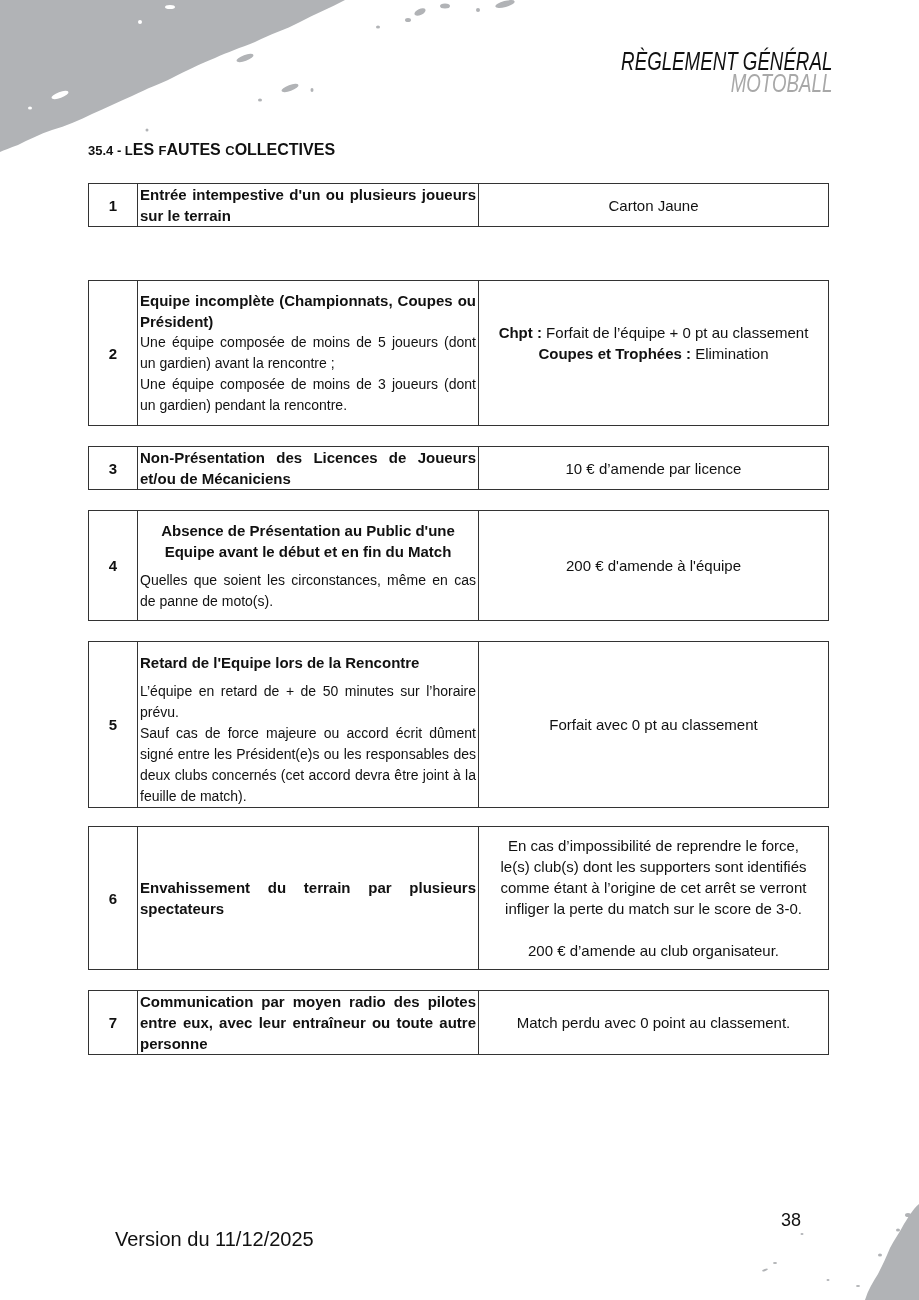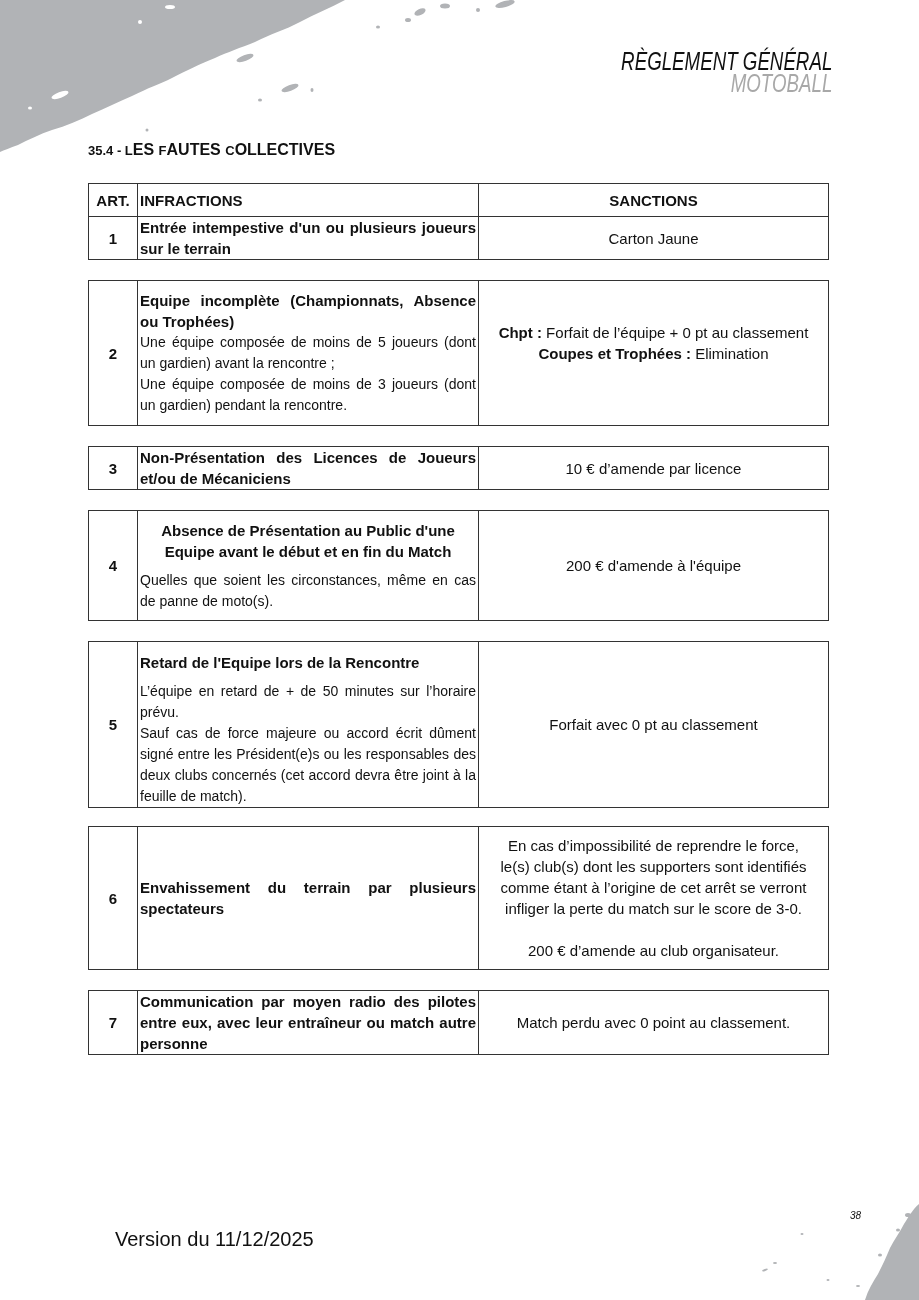--- a/index.html
+++ b/index.html
@@ -15,21 +15,21 @@
   .section-title .sc { font-size:16px; }
   table.blk { position:absolute; left:88px; width:741px; border-collapse:collapse;
          font-size:15px; line-height:21px; }
   table.blk td { border:1.3px solid #333; padding:0 2px; vertical-align:middle; }
   td.art { width:44px; text-align:center; font-weight:bold; }
   td.inf { width:336px; text-align:justify; }
   td.san { text-align:center; }
   .b { font-weight:bold; }
   .sub { font-size:14px; line-height:21px; margin-top:8px; display:block; }
   .footer-version { position:absolute; left:115px; top:1228px; font-size:20px; }
-  .footer-page { position:absolute; left:850px; top:1210px; font-size:10px;font-style:italic; }
+  .footer-page { position:absolute; left:781px; top:1210px; font-size:18px; }
 </style>
 </head>
 <body>
 
 <svg class="splash" style="left:0;top:0" width="520" height="170" viewBox="0 0 520 170">
   <path d="M0,0 L345,0 C330,8 315,14 300,22 C285,30 270,34 255,42 C240,48 228,52 215,58 C200,64 188,70 172,78 C160,84 148,88 132,96 C118,102 106,108 92,114 C80,120 66,126 52,130 C40,134 28,140 18,145 C10,148 4,150 0,152 Z" fill="#b1b3b6"></path>
   <ellipse cx="60" cy="95" rx="9" ry="3" fill="#fff" transform="rotate(-20 60 95)"></ellipse>
   <ellipse cx="170" cy="7" rx="5" ry="2" fill="#fff"></ellipse>
   <ellipse cx="140" cy="22" rx="2" ry="2" fill="#fff"></ellipse>
   <ellipse cx="30" cy="108" rx="2" ry="1.5" fill="#fff"></ellipse>
@@ -62,39 +62,34 @@
   <span class="t1">RÈGLEMENT GÉNÉRAL</span>
   <span class="t2">MOTOBALL</span>
 </div>
 
 <div class="section-title">
   <span>35.4 - </span><span>L</span><span class="sc">ES </span><span>F</span><span class="sc">AUTES </span><span>C</span><span class="sc">OLLECTIVES</span>
 </div>
 
 <table class="blk" style="top:183px">
   <tbody>
-      <tr style="height:33px">
-    <td class="art">ART.</td>
-    <td class="inf b" style="text-align:left">INFRACTIONS</td>
-    <td class="san b">SANCTIONS</td>
-  </tr>
   <tr style="height:43px">
     <td class="art">1</td>
     <td class="inf b">Entrée intempestive d'un ou plusieurs joueurs sur le terrain</td>
     <td class="san">Carton Jaune</td>
   </tr>
 </tbody>
   </table>
 
 <table class="blk" style="top:280px">
   <tbody>
       <tr style="height:145px">
     <td class="art">2</td>
     <td class="inf">
-      <span class="b" style="display:block">Equipe incomplète (Championnats, Absence ou Trophées)</span>
+      <span class="b" style="display:block">Equipe incomplète (Championnats, Coupes ou Président)</span>
       <span class="sub" style="margin-top:0">Une équipe composée de moins de 5 joueurs (dont un gardien) avant la rencontre ;</span>
       <span class="sub" style="margin-top:0">Une équipe composée de moins de 3 joueurs (dont un gardien) pendant la rencontre.</span>
     </td>
     <td class="san">
       <div style="white-space:nowrap"><span class="b">Chpt :</span><span> Forfait de l’équipe + 0 pt au classement</span></div>
       <div><span class="b">Coupes et Trophées :</span><span> Elimination</span></div>
       <div style="height:20px"></div>
     </td>
   </tr>
 </tbody>
@@ -151,20 +146,20 @@
       <div>200 € d’amende au club organisateur.</div>
     </td>
   </tr>
 </tbody>
   </table>
 
 <table class="blk" style="top:990px">
   <tbody>
       <tr style="height:64px">
     <td class="art">7</td>
-    <td class="inf b">Communication par moyen radio des pilotes entre eux, avec leur entraîneur ou match autre personne</td>
+    <td class="inf b">Communication par moyen radio des pilotes entre eux, avec leur entraîneur ou toute autre personne</td>
     <td class="san">Match perdu avec 0 point au classement.</td>
   </tr>
 </tbody>
   </table>
 
 <div class="footer-version">Version du 11/12/2025</div>
 <div class="footer-page">38</div>
 
 </body></html>

